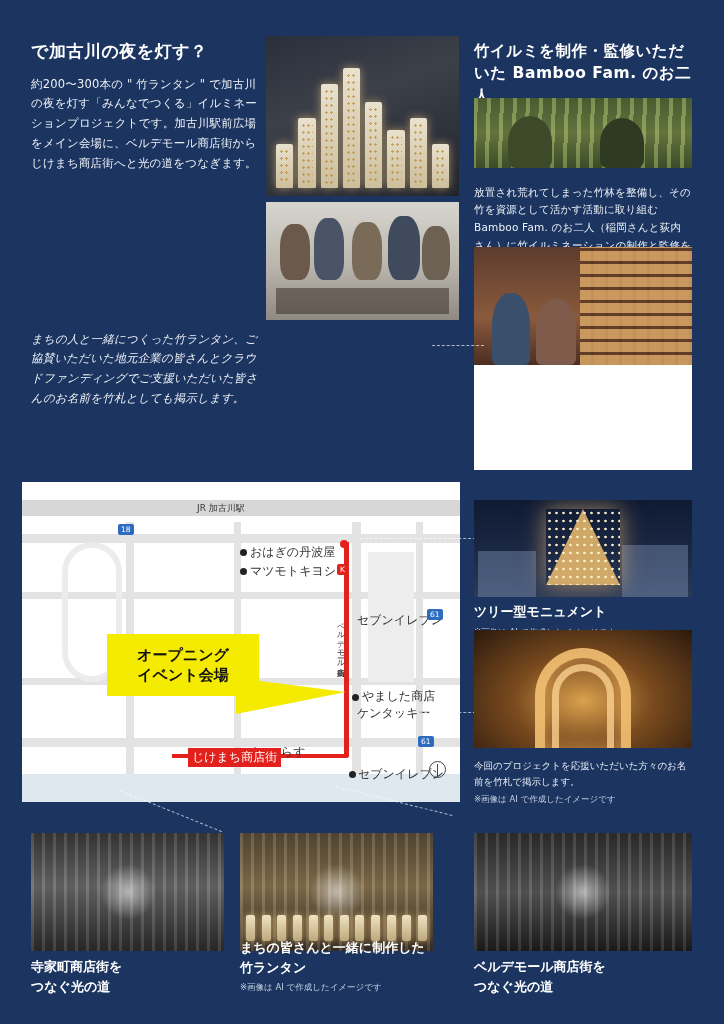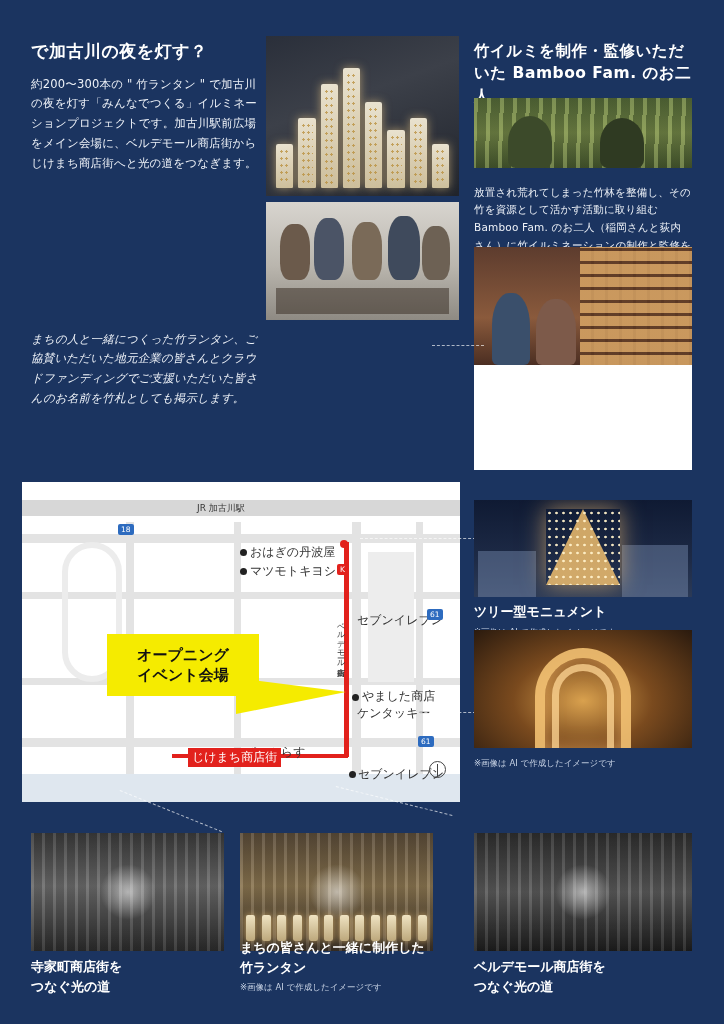--- a/index.html
+++ b/index.html
@@ -277,20 +277,21 @@
   <div id="cap-tree">
     <div class="cap-label">ツリー型モニュメント</div>
     <div class="cap-note">※画像は AI で作成したイメージです</div>
   </div>
 
   <div class="img" id="img-passage">
     <div class="arch"></div>
     <div class="arch2"></div>
   </div>
   <div id="cap-passage">
+    <div class="cap-body" style="margin-top:5px;">今回のプロジェクトを応援いただいた方々のお名前を竹札で掲示します。</div>
     <div class="cap-note">※画像は AI で作成したイメージです</div>
   </div>
 
   <div class="img" id="img-jikemachi">
     <div class="arcade"></div>
     <div class="arcade-persp"></div>
   </div>
   <div class="img" id="img-bamboolantern">
     <div class="arcade"></div>
     <div class="arcade-persp"></div>

